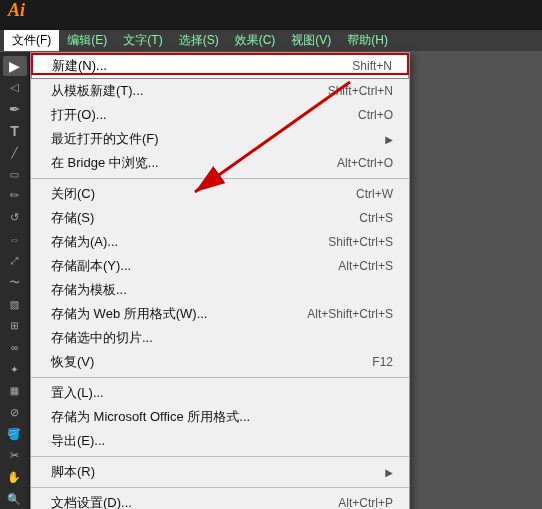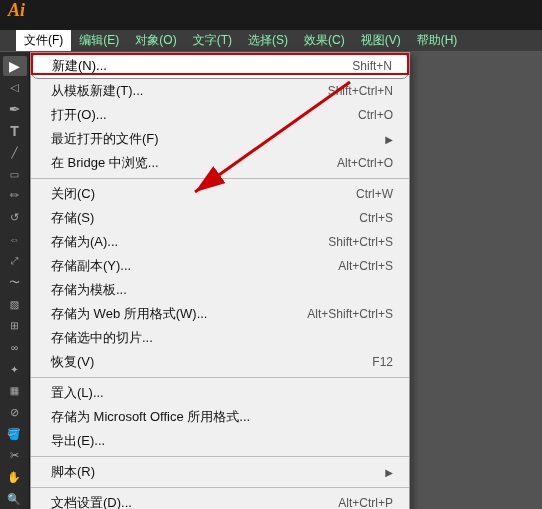--- a/index.html
+++ b/index.html
@@ -29,21 +29,21 @@
       margin-right: 8px;
       font-family: Georgia, serif;
     }
 
     
     .menu-bar {
       height: 22px;
       background: #3c3c3c;
       display: flex;
       align-items: center;
-      padding: 0 16px;
+      padding: 0 4px;
       border-bottom: 1px solid #555;
     }
     .menu-item {
       color: #86efac;
       padding: 2px 8px;
       cursor: pointer;
       font-size: 12px;
       white-space: nowrap;
     }
     .menu-item.active {
@@ -101,21 +101,20 @@
       z-index: 100;
     }
     .menu-row {
       display: flex;
       align-items: center;
       padding: 3px 16px 3px 20px;
       cursor: pointer;
       color: #111;
       font-size: 13px;
       min-height: 22px;
-      border-radius: 7px;
     }
     .menu-row.highlighted {
       background: #fff;
       border: 1px solid #888;
       color: #000;
     }
     .menu-row-label { flex: 1; }
     .menu-row-shortcut {
       color: #555;
       font-size: 12px;
@@ -155,21 +154,20 @@
 </head>
 <body>
 
 <div class="title-bar">
   <span class="ai-logo">Ai</span>
 </div>
 
 <div class="menu-bar">
   <span class="menu-item active">文件(F)</span>
   <span class="menu-item">编辑(E)</span>
-  <span class="menu-item">对象(O)</span>
   <span class="menu-item">文字(T)</span>
   <span class="menu-item">选择(S)</span>
   <span class="menu-item">效果(C)</span>
   <span class="menu-item">视图(V)</span>
   <span class="menu-item">帮助(H)</span>
 </div>
 
 <div class="main-area">
 
   <div class="toolbar">

